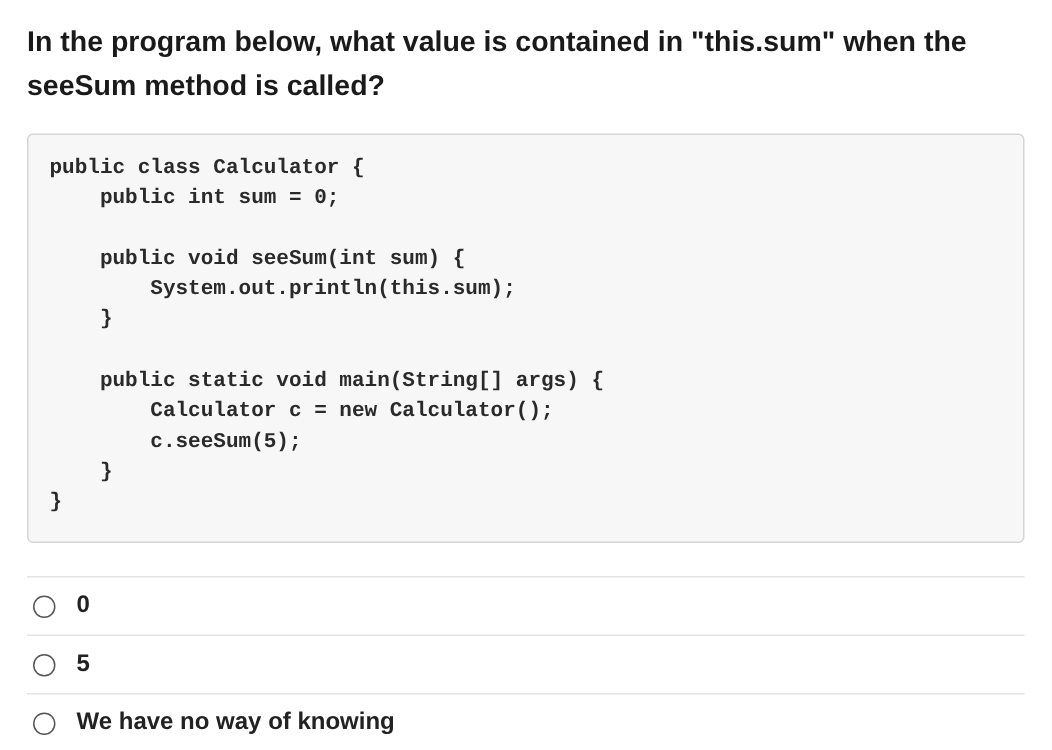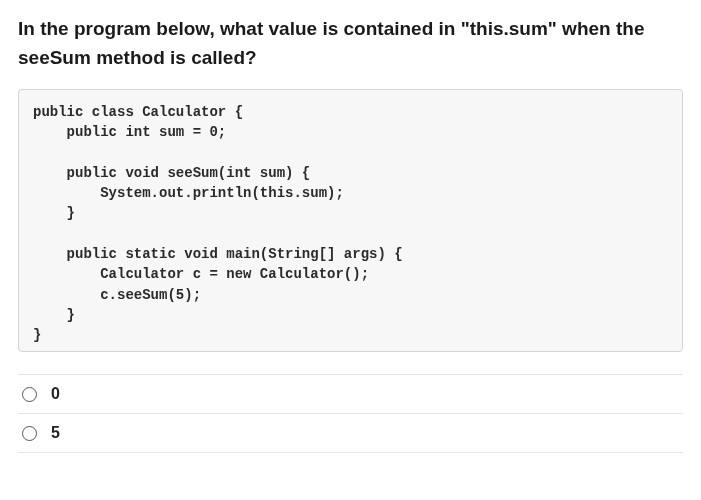--- a/index.html
+++ b/index.html
@@ -13,21 +13,21 @@
   .question-text {
     font-size: 19px;
     line-height: 1.55;
     color: #1a1a1a;
     margin-bottom: 16px;
   }
   .code-block {
     border: 1px solid #d5d5d5;
     border-radius: 4px;
     background: #f7f7f7;
-    padding: 12px 14px 6px 14px;
+    padding: 12px 14px 16px 14px;
     font-family: "Consolas", "Courier New", monospace;
     font-size: 14px;
     line-height: 1.45;
     color: #2a2a2a;
     white-space: pre;
     overflow: hidden;
   }
   .options {
     margin-top: 22px;
   }
@@ -73,13 +73,17 @@
 
 <div class="options">
   <div class="option">
     <span class="radio"></span>
     <span>0</span>
   </div>
   <div class="option">
     <span class="radio"></span>
     <span>5</span>
   </div>
+  <div class="option" style="border-bottom:none;">
+    <span class="radio"></span>
+    <span>We have no way of knowing</span>
+  </div>
 </div>
 
 </body></html>

